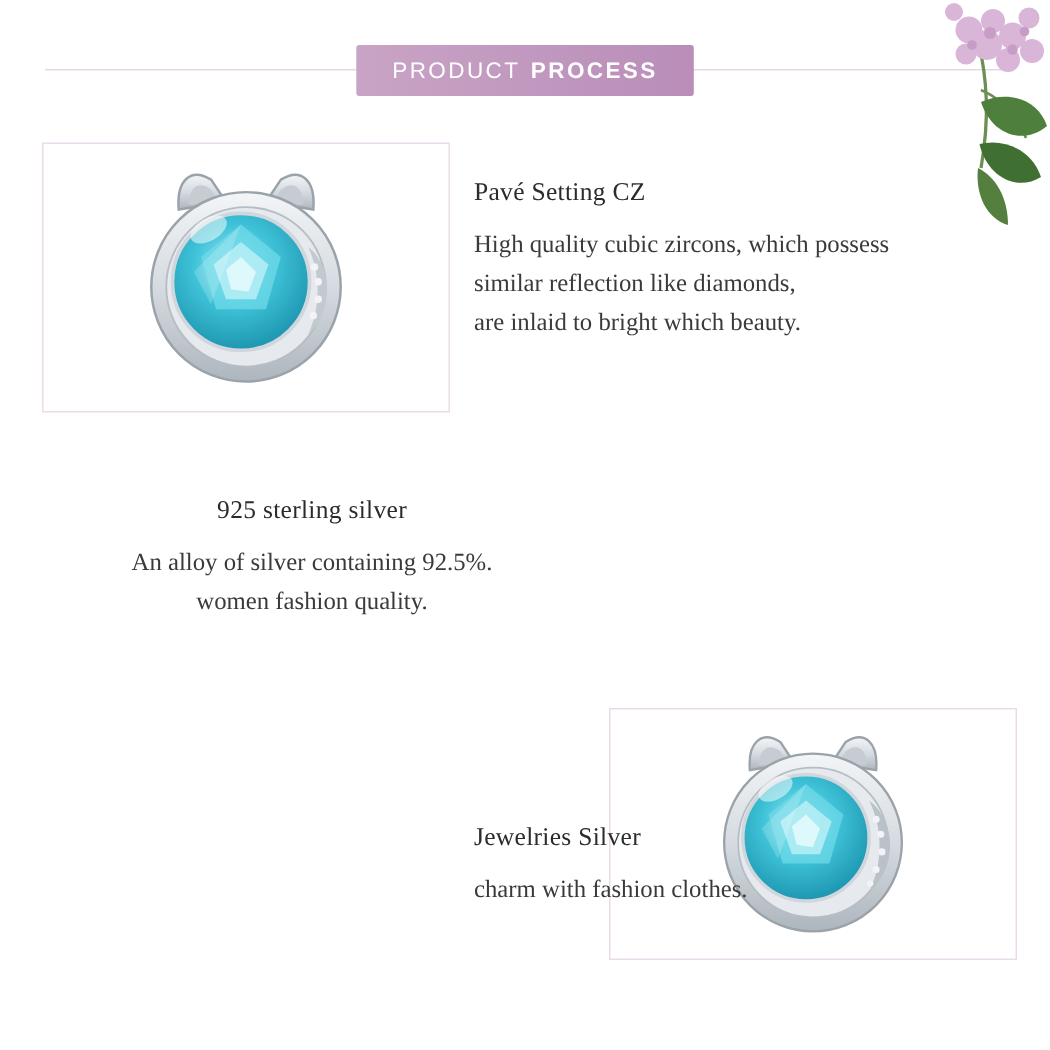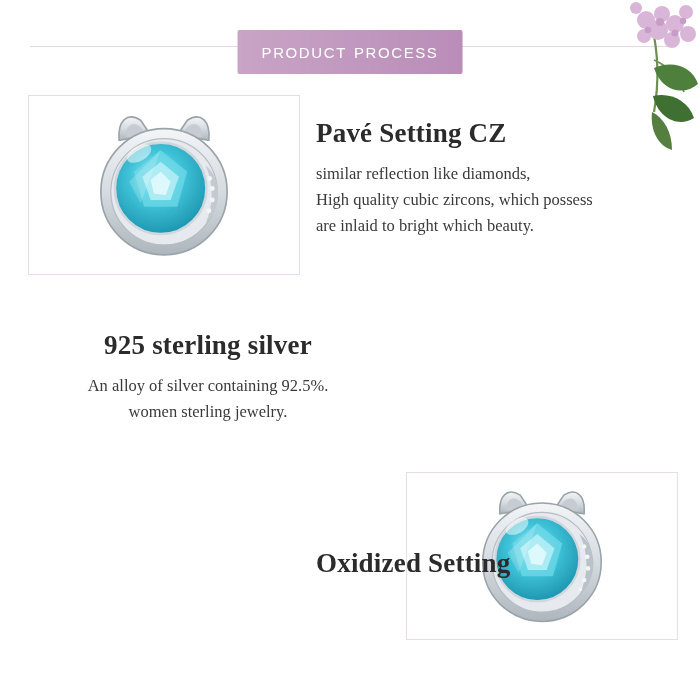--- a/index.html
+++ b/index.html
@@ -29,42 +29,42 @@
     left: 30px;
     width: 640px;
     height: 1px;
     background: #e7d6e5;
   }
   .header-pill {
     position: absolute;
     top: 0;
     left: 50%;
     transform: translateX(-50%);
-    height: 44px;
+    height: 34px;
     padding: 0 24px;
     background: linear-gradient(to right, #c9a4c6, #b98db8);
     border-radius: 2px;
     display: flex;
     align-items: center;
     justify-content: center;
     white-space: nowrap;
   }
   .header-pill .t1 {
     color: #ffffff;
     font-family: "Liberation Sans", sans-serif;
     font-size: 15px;
     letter-spacing: 1.6px;
     font-weight: 400;
   }
   .header-pill .t2 {
     color: #ffffff;
     font-family: "Liberation Sans", sans-serif;
     font-size: 15px;
     letter-spacing: 1.6px;
-    font-weight: 400;
+    font-weight: 700;
     margin-left: 7px;
   }
 
   
   .flower {
     position: absolute;
     top: 0;
     right: 0;
     width: 120px;
     height: 160px;
@@ -76,24 +76,24 @@
     background: #ffffff;
     box-sizing: border-box;
     position: relative;
     overflow: hidden;
   }
   .text-col {
     position: absolute;
   }
   .title {
     font-family: "Liberation Serif", serif;
-    font-size: 27px;
+    font-size: 17px;
     color: #2b2b2b;
     margin: 0 0 12px 0;
-    font-weight: 700;
+    font-weight: 400;
     letter-spacing: 0.2px;
   }
   .desc {
     font-family: "Liberation Serif", serif;
     font-size: 16.5px;
     color: #3a3a3a;
     line-height: 26px;
     margin: 0;
   }
 
@@ -193,22 +193,22 @@
         <circle cx="158" cy="118" r="3"></circle>
           <circle cx="154" cy="131" r="3"></circle>
       </g>
 
       <ellipse cx="70" cy="62" rx="16" ry="9" fill="#ffffff" opacity="0.5" transform="rotate(-30 70 62)"></ellipse>
     </svg>
   </div>
 </div>
 <div class="text-col" id="row1-text">
   <h2 class="title">Pavé Setting CZ</h2>
+  <p class="desc">High quality cubic zircons, which possess</p>
   <p class="desc">similar reflection like diamonds,</p>
-  <p class="desc">High quality cubic zircons, which possess</p>
   <p class="desc">are inlaid to bright which beauty.</p>
 </div>
 
 <div class="photo" id="row2-photo">
   <div class="bead-wrap">
     <svg width="156" height="152" viewBox="0 0 200 195" xmlns="http://www.w3.org/2000/svg">
       <defs>
         <radialGradient id="gem2" cx="45%" cy="38%" r="65%">
           <stop offset="0%" stop-color="#9fe8f2"></stop>
           <stop offset="45%" stop-color="#3fc3d8"></stop>
@@ -239,18 +239,19 @@
           <circle cx="154" cy="131" r="3"></circle>
         <circle cx="149" cy="143" r="2.6"></circle>
       </g>
       <ellipse cx="68" cy="62" rx="16" ry="9" fill="#ffffff" opacity="0.5" transform="rotate(-30 68 62)"></ellipse>
     </svg>
   </div>
 </div>
 <div class="text-col" id="row2-text">
   <h2 class="title">925 sterling silver</h2>
   <p class="desc">An alloy of silver containing 92.5%.</p>
-  <p class="desc">women sterling jewelry.</p>
+  <p class="desc">women fashion quality.</p>
 </div>
 
 <div class="text-col" id="row3-text">
-  <h2 class="title">Oxidized Setting</h2>
+  <h2 class="title">Jewelries Silver</h2>
+  <p class="desc">charm with fashion clothes.</p>
 </div>
 
 </body></html>

